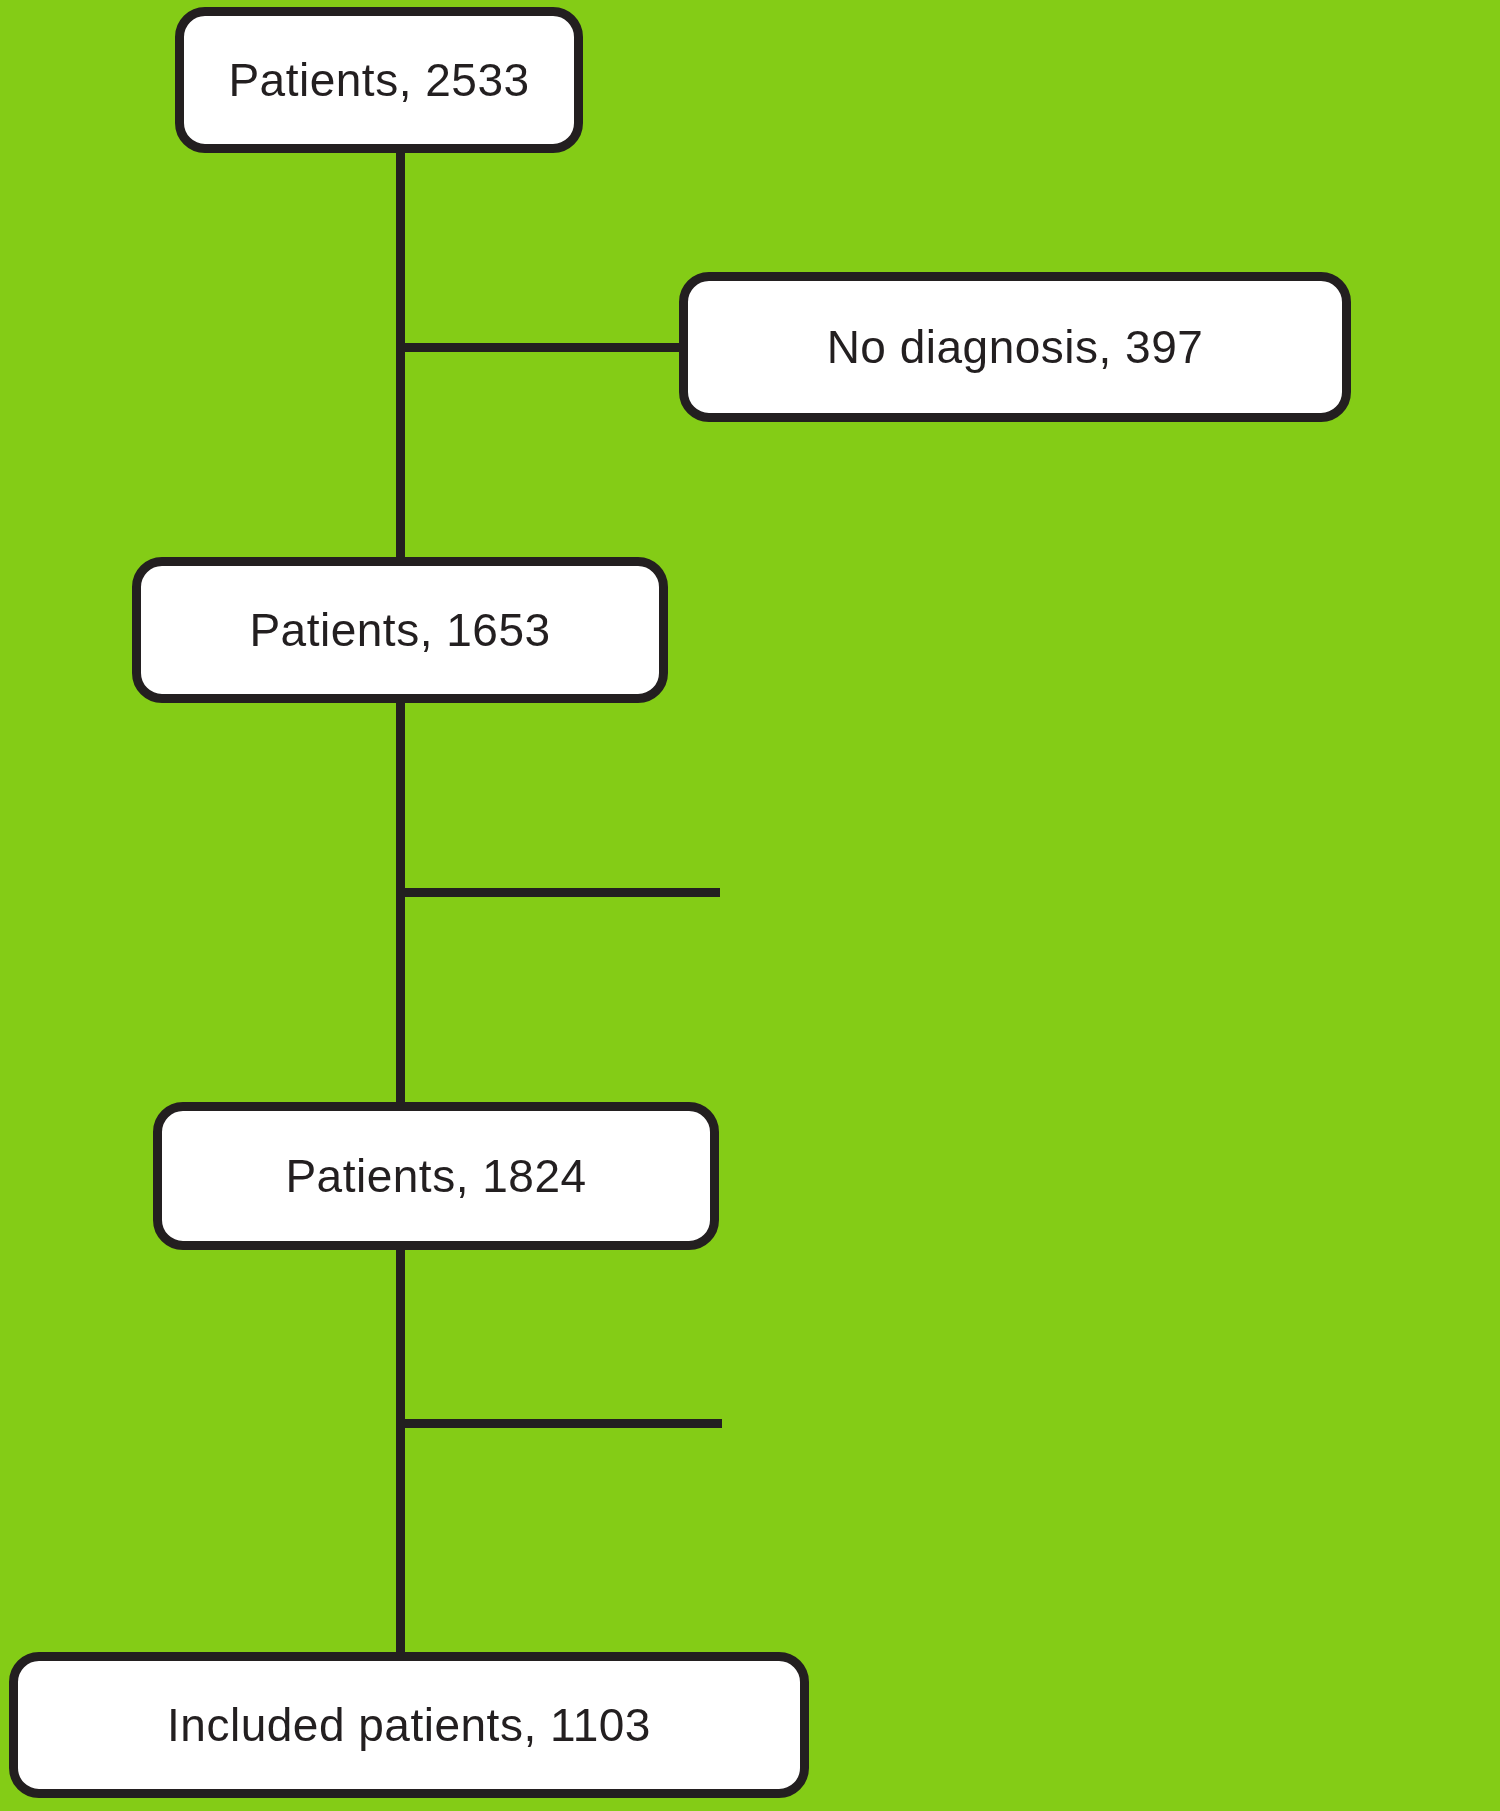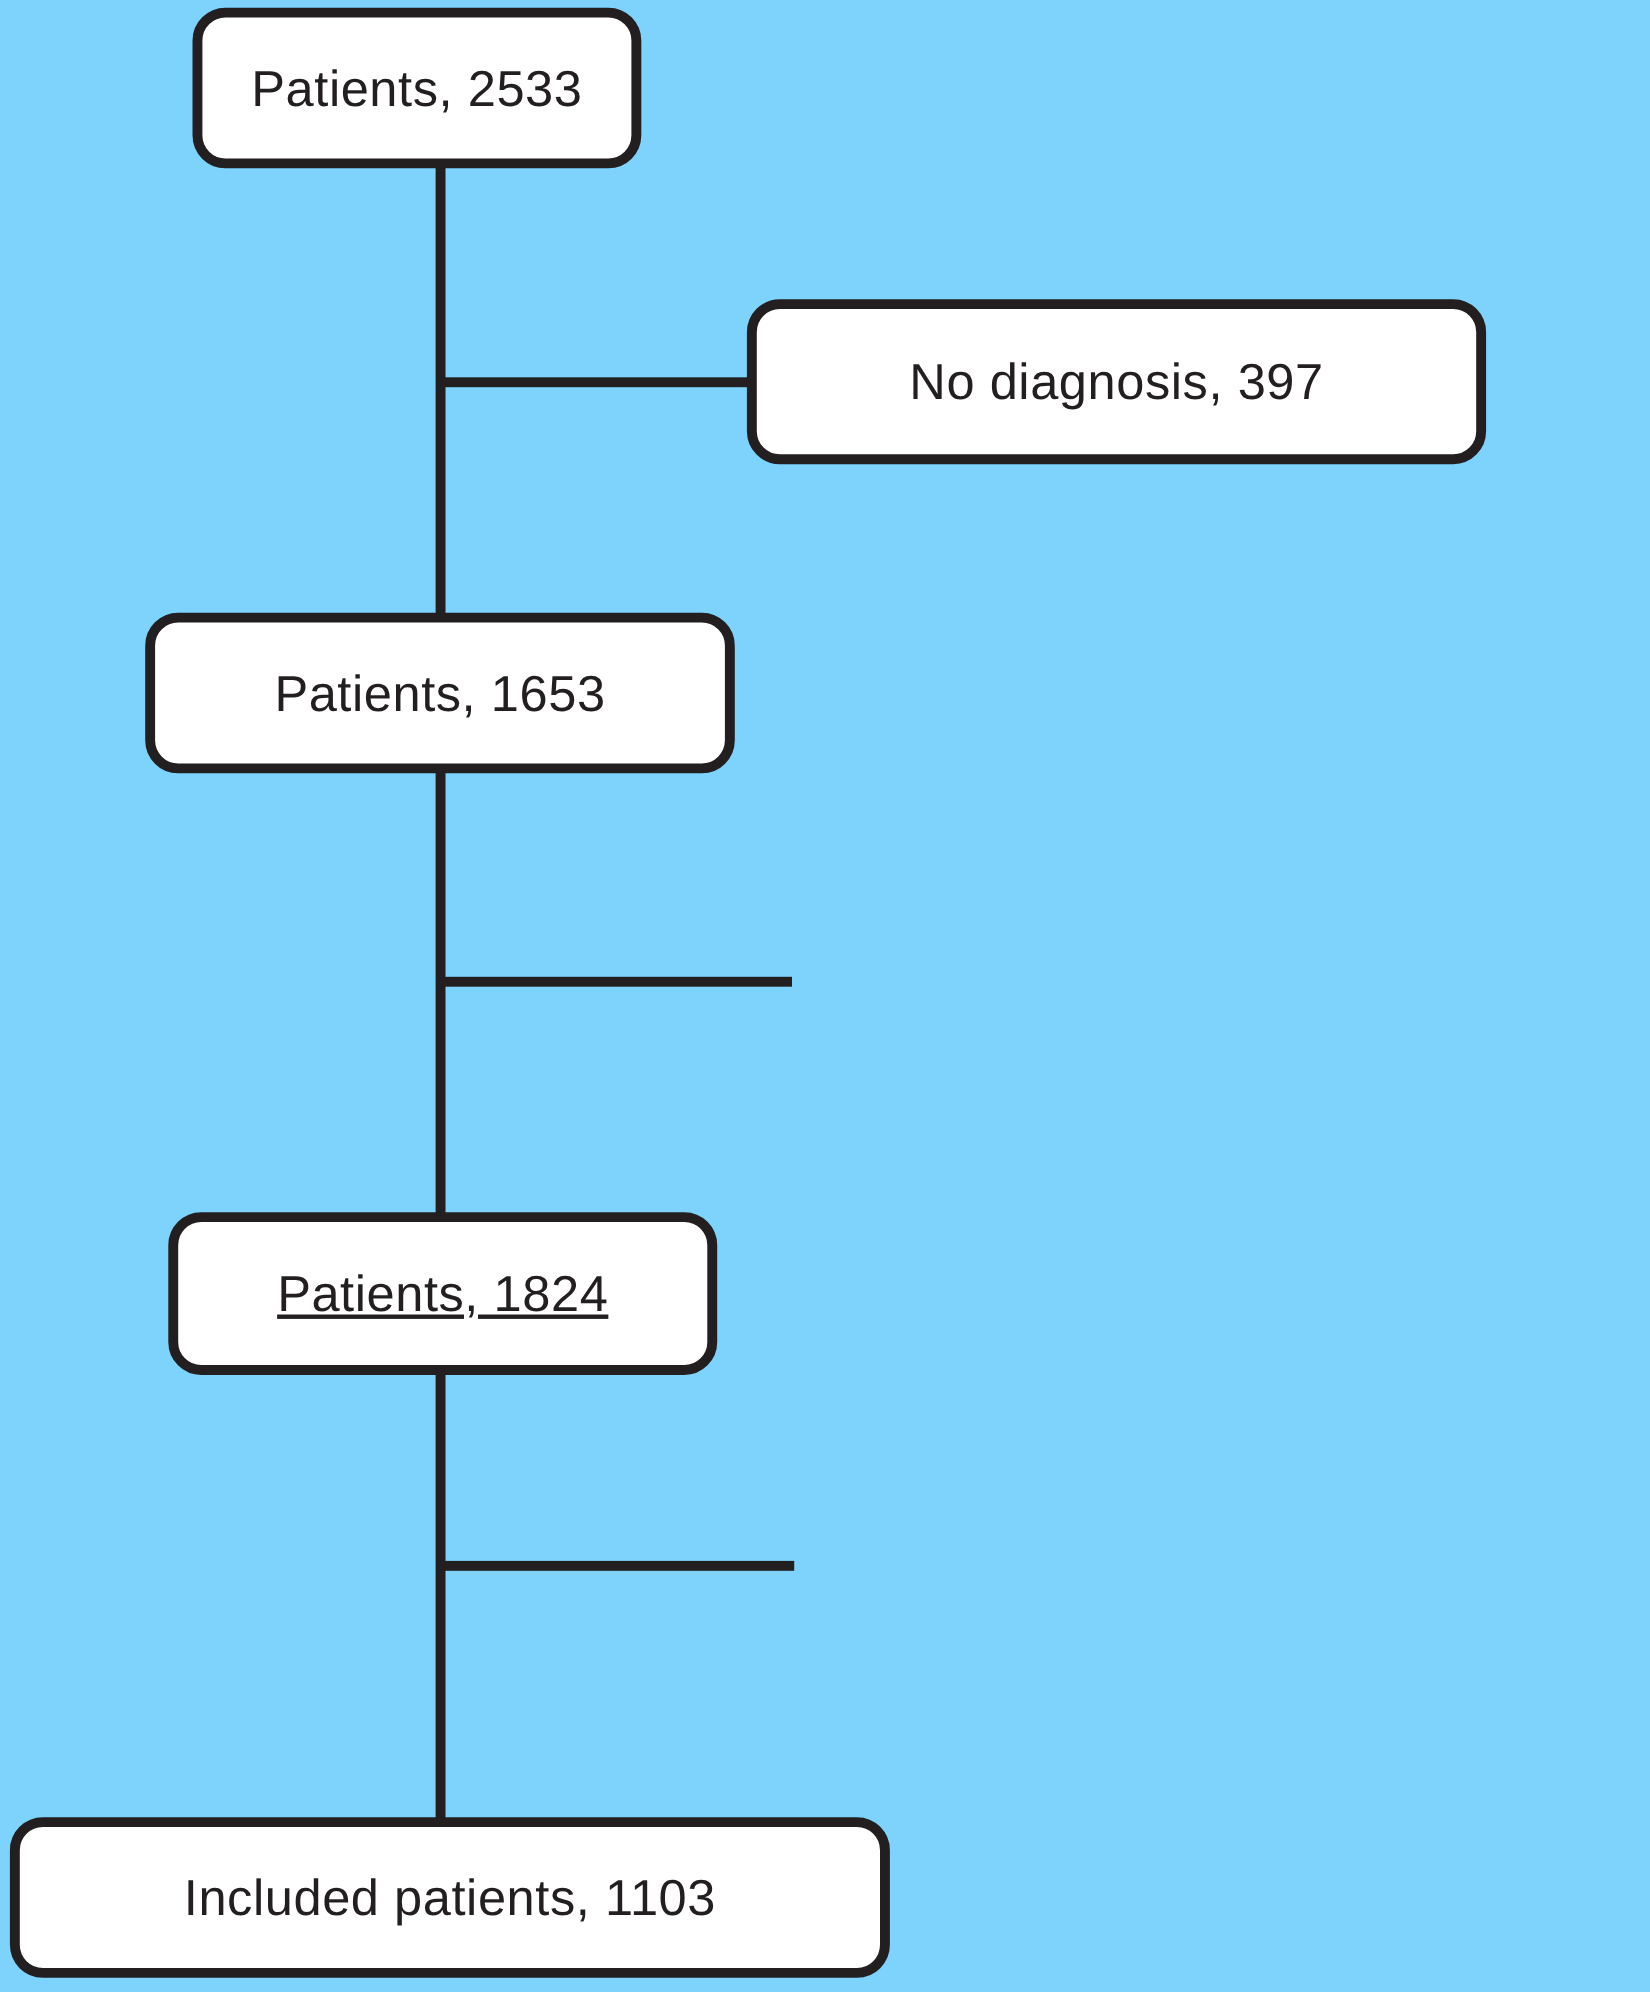--- a/index.html
+++ b/index.html
@@ -4,21 +4,21 @@
 <style>
   html, body {
     margin: 0;
     padding: 0;
     background: #ffffff;
   }
   .canvas {
     position: relative;
     width: 1500px;
     height: 1811px;
-    background: #7dd3fc;
+    background: #84cc16;
     font-family: "Liberation Sans", "DejaVu Sans", sans-serif;
     color: #231f20;
     overflow: hidden;
   }
   .box {
     position: absolute;
     box-sizing: border-box;
     border: 9px solid #231f20;
     border-radius: 30px;
     background: #ffffff;
@@ -50,21 +50,21 @@
   <div class="line" style="left:400px; top:1419px; width:322px; height:9px;"></div>
 
   <div class="box" style="left:175px; top:7px; width:408px; height:146px;">
     <span>Patients, 2533</span>
   </div>
 
   <div class="box" style="left:132px; top:557px; width:536px; height:146px;">
     <span>Patients, 1653</span>
   </div>
 
-  <div class="box" style="left:153px; top:1102px; width:499px; height:148px;text-decoration:underline;">
+  <div class="box" style="left:153px; top:1102px; width:566px; height:148px;">
     <span>Patients, 1824</span>
   </div>
 
   <div class="box" style="left:9px; top:1652px; width:800px; height:146px;">
     <span>Included patients, 1103</span>
   </div>
 
   <div class="box" style="left:679px; top:272px; width:672px; height:150px;">
     <span>No diagnosis, 397</span>
   </div>

